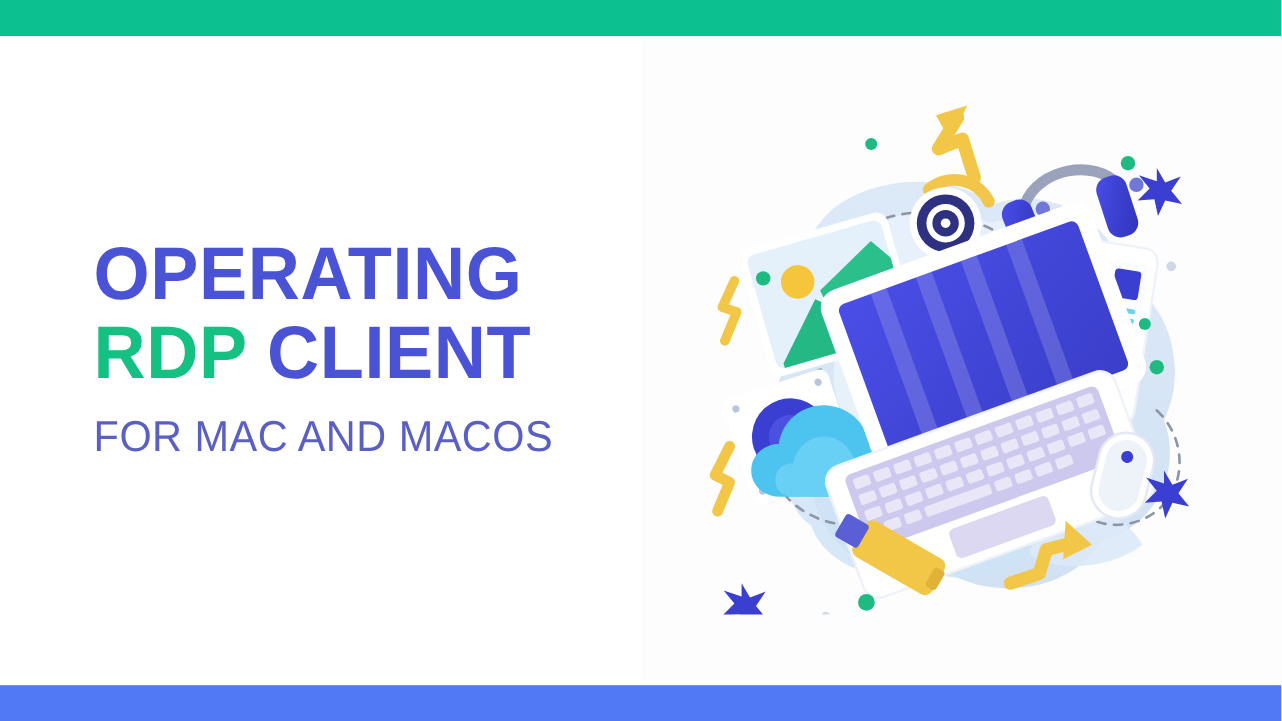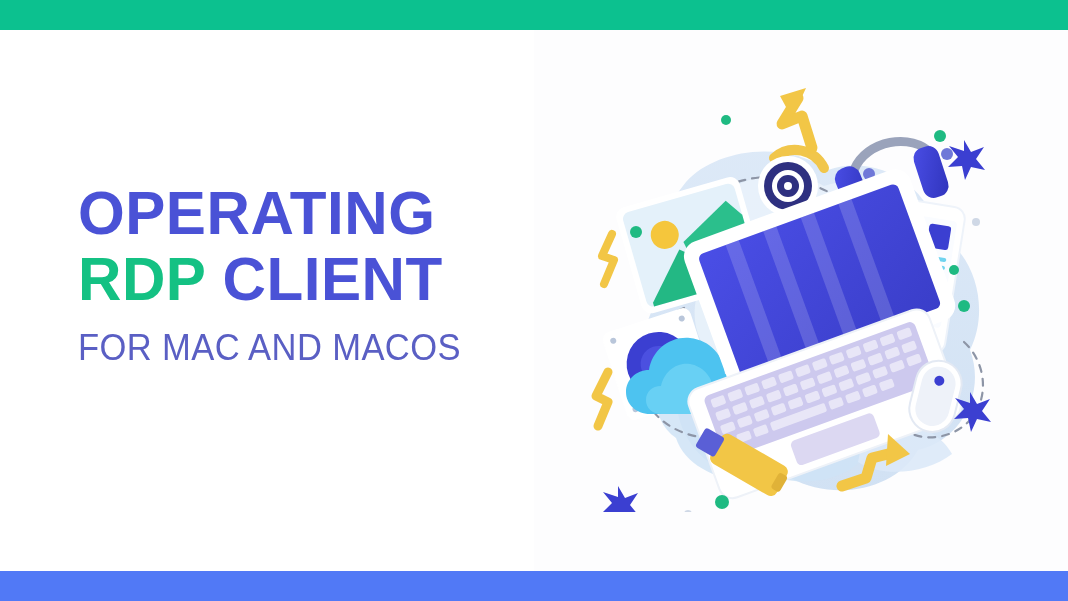--- a/index.html
+++ b/index.html
@@ -28,21 +28,21 @@
   .stage{
     position:absolute;left:0;top:30px;width:1068px;height:541px;
     background:#ffffff;
   }
   .stage-right-tint{
     position:absolute;left:534px;top:0;width:534px;height:541px;
     background:#fdfdfe;
   }
   
   .headline{
-    position:absolute;left:78px;top:180px;width:430px;
+    position:absolute;left:78px;top:196px;width:430px;
   }
   .line1,.line2{
     font-weight:bold;
     font-size:62px;
     line-height:66px;
     letter-spacing:0.5px;
     white-space:nowrap;
     font-stretch:condensed;
     transform:scaleX(0.97);
     transform-origin:left center;

